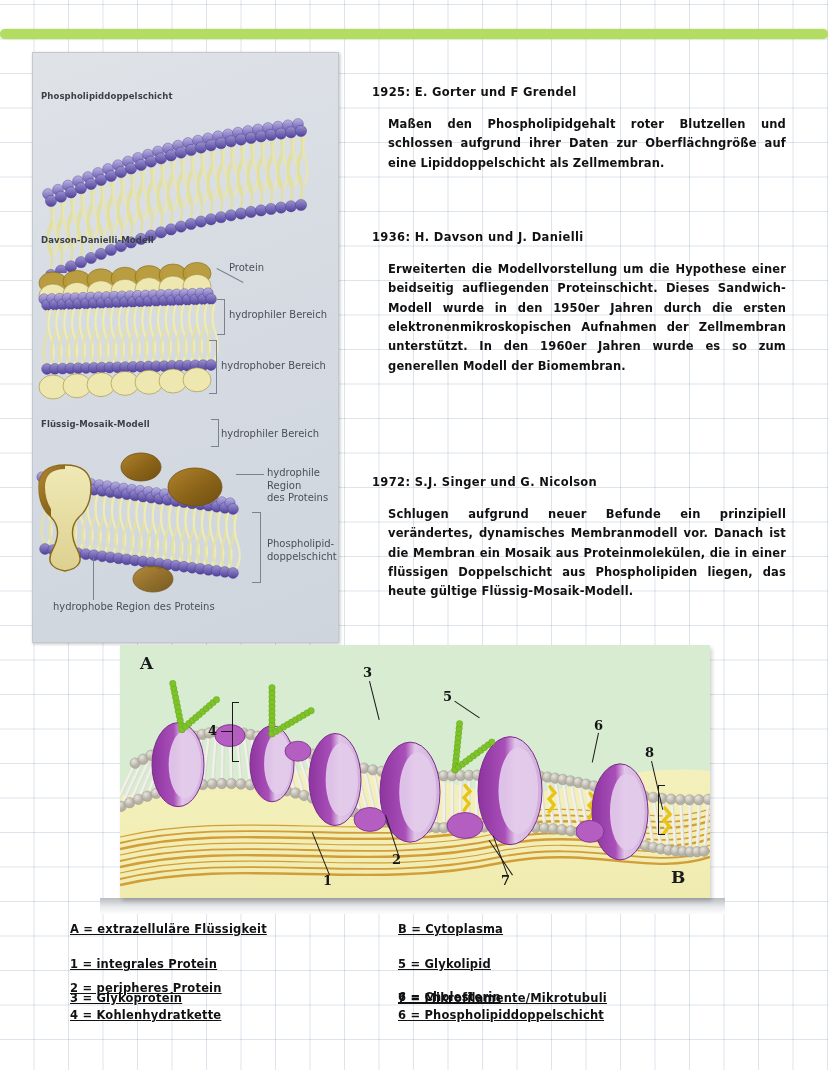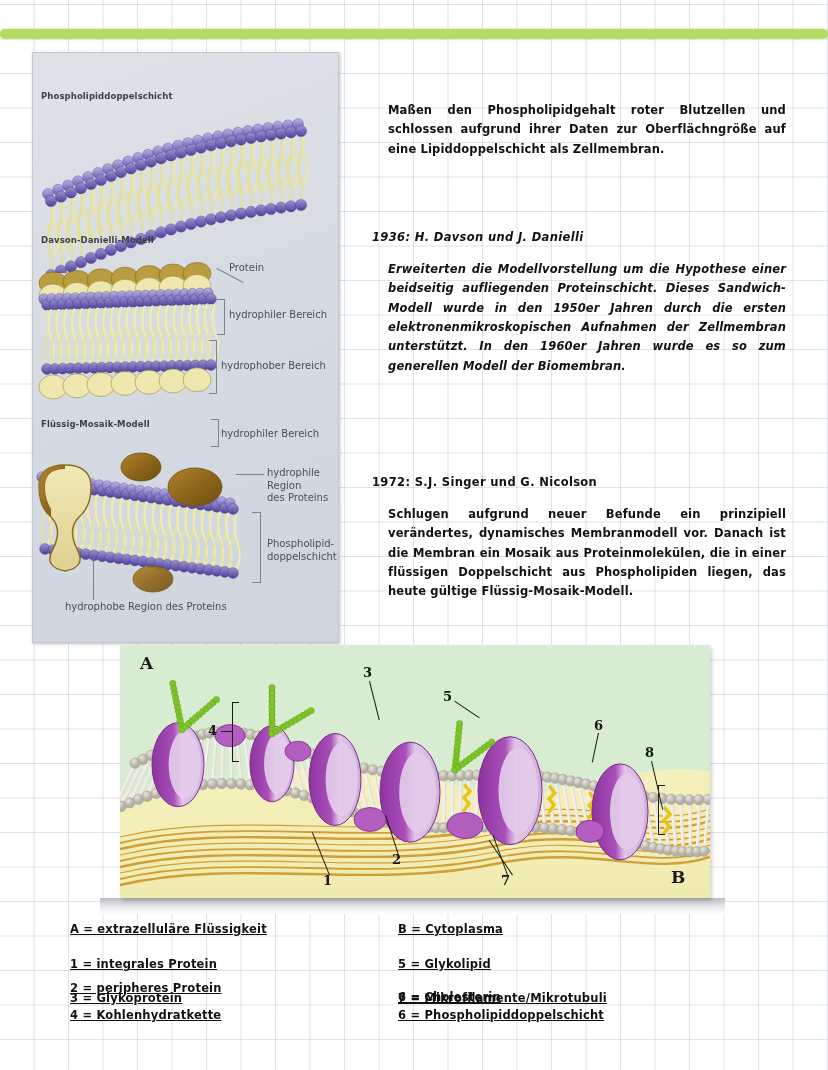--- a/index.html
+++ b/index.html
@@ -568,28 +568,29 @@
     <span>des Proteins</span>
   </div>
 
   <div class="bracket" style="left:219px;top:459px;width:8px;height:69px;"></div>
   <div class="panel-lbl" style="left:234px;top:485px;">
     <span>Phospholipid-</span><br>
     <span>doppelschicht</span>
   </div>
 
   <div class="lead" style="left:60px;top:505px;width:1px;height:42px;"></div>
-  <div class="panel-lbl" style="left:32px;top:548px;">hydrophobe Region des Proteins</div>
+  <div class="panel-lbl" style="left:20px;top:548px;">hydrophobe Region des Proteins</div>
 </div>
 
 <div id="textcol">
   <div class="blk" style="top:25px;">
+    <h3>1925: E. Gorter und F Grendel</h3>
     <p>Maßen den Phospholipidgehalt roter Blutzellen und schlossen aufgrund ihrer Daten zur Oberflächngröße auf eine Lipiddoppelschicht als Zellmembran.</p>
   </div>
-  <div class="blk" style="top:170px;font-style:italic;">
+  <div class="blk" style="top:170px;">
     <h3>1936: H. Davson und J. Danielli</h3>
     <p>Erweiterten die Modellvorstellung um die Hypothese einer beidseitig aufliegenden Proteinschicht. Dieses Sandwich-Modell wurde in den 1950er Jahren durch die ersten elektronenmikroskopischen Aufnahmen der Zellmembran unterstützt. In den 1960er Jahren wurde es so zum generellen Modell der Biomembran.</p>
   </div>
   <div class="blk" style="top:415px;">
     <h3>1972: S.J. Singer und G. Nicolson</h3>
     <p>Schlugen aufgrund neuer Befunde ein prinzipiell verändertes, dynamisches Membranmodell vor. Danach ist die Membran ein Mosaik aus Proteinmolekülen, die in einer flüssigen Doppelschicht aus Phospholipiden liegen, das heute gültige Flüssig-Mosaik-Modell.</p>
   </div>
 </div>
 
 <div id="membrane-shadow"></div>

